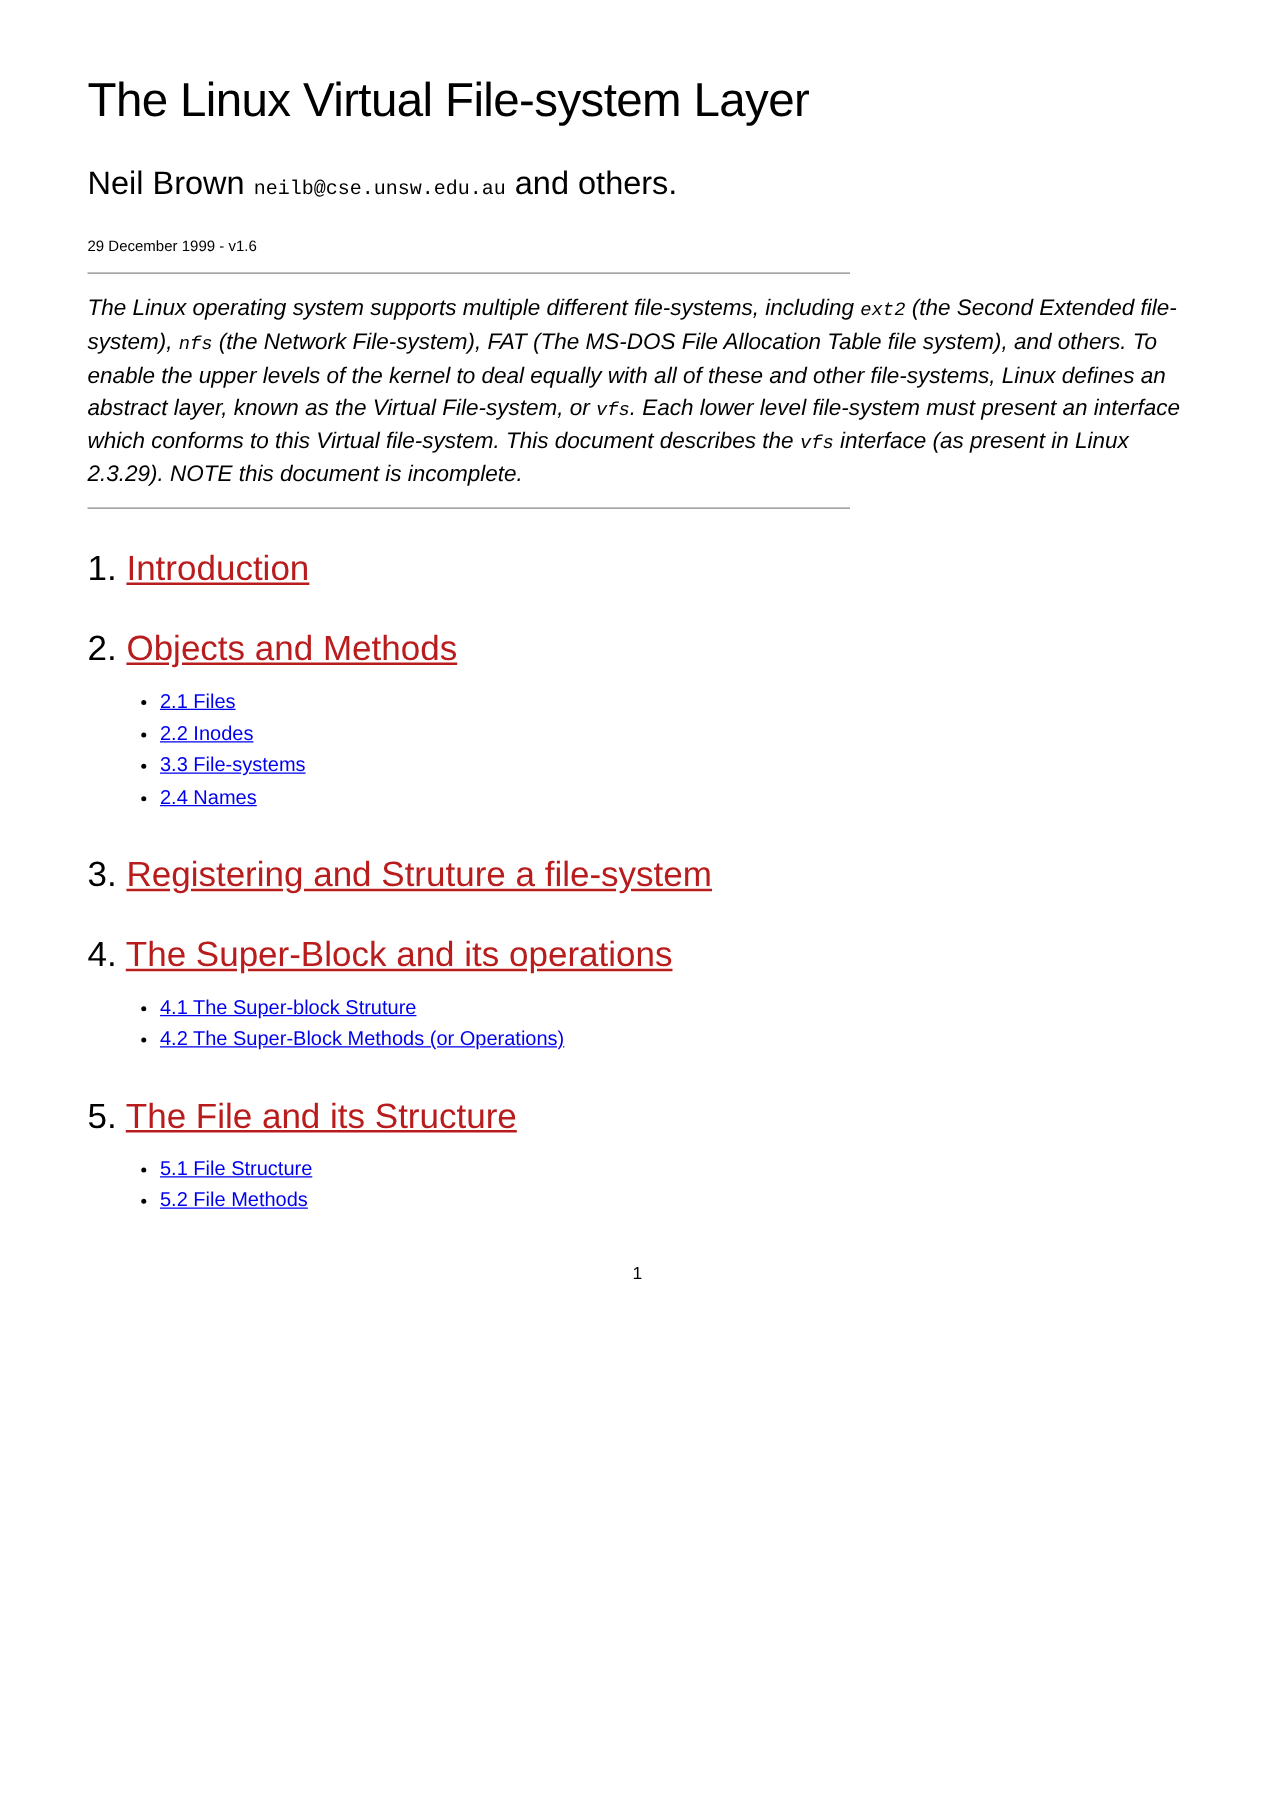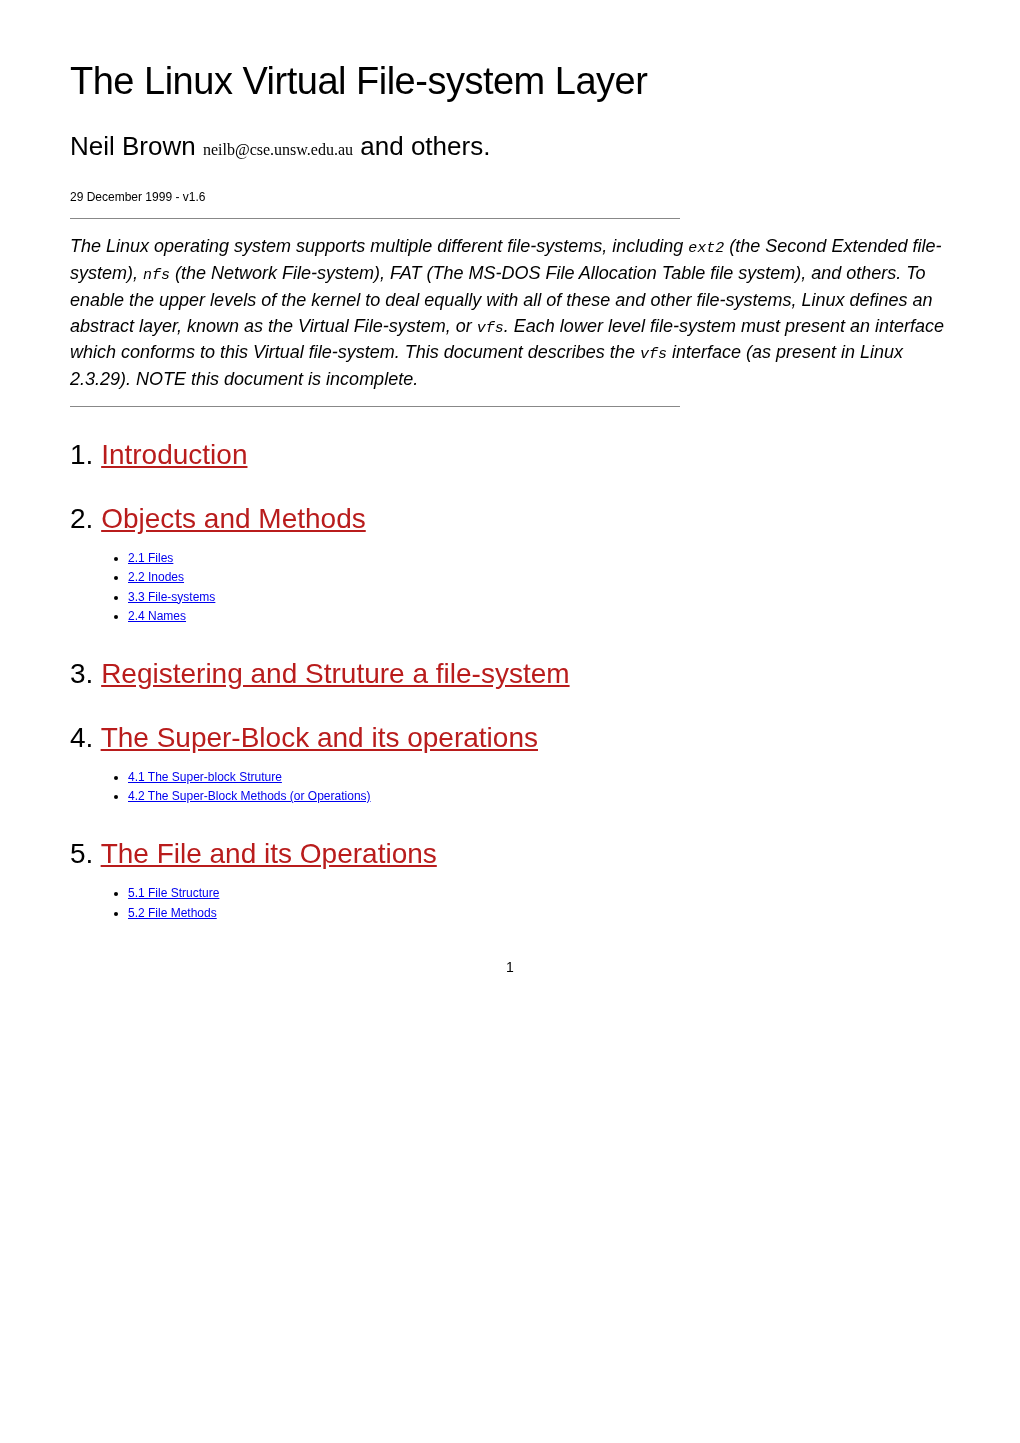--- a/index.html
+++ b/index.html
@@ -19,21 +19,21 @@
       font-weight: normal;
       margin-bottom: 28px;
       letter-spacing: -0.5px;
     }
     h2.subtitle {
       font-size: 26px;
       font-weight: normal;
       margin-bottom: 28px;
     }
     .email {
-      font-family: Liberation Serif, serif;
+      font-family: Liberation Mono, monospace;
       font-size: 16px;
       letter-spacing: 0px;
     }
     .date-version {
       font-size: 12px;
       margin-bottom: 14px;
     }
     hr {
       border: none;
       border-top: 1px solid #888;
@@ -62,21 +62,21 @@
     h2.section-heading a {
       color: #b91c1c;
     }
     ul {
       list-style-type: disc;
       margin-left: 58px;
       margin-top: 14px;
       margin-bottom: 8px;
     }
     ul li {
-      font-size: 12px;
+      font-size: 16px;
       line-height: 1.6;
       color: #000;
     }
     ul li a {
       color: #0000ee;
       text-decoration: underline;
     }
     .page-number {
       text-align: center;
       font-size: 14px;
@@ -126,21 +126,21 @@
 <h2 class="section-heading">
   <span class="section-num">4. </span><a href="#">The Super-Block and its operations</a>
 </h2>
 
 <ul>
   <li><a href="#">4.1 The Super-block Struture</a></li>
   <li><a href="#">4.2 The Super-Block Methods (or Operations)</a></li>
 </ul>
 
 <h2 class="section-heading">
-  <span class="section-num">5. </span><a href="#">The File and its Operations</a>
+  <span class="section-num">5. </span><a href="#">The File and its Structure</a>
 </h2>
 
 <ul>
   <li><a href="#">5.1 File Structure</a></li>
   <li><a href="#">5.2 File Methods</a></li>
 </ul>
 
 <div class="page-number">1</div>
 
 </body></html>

